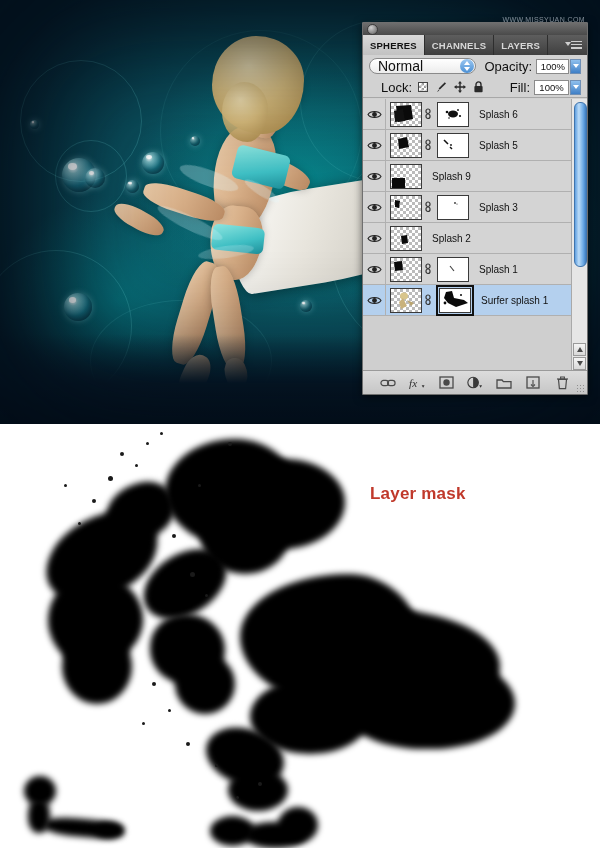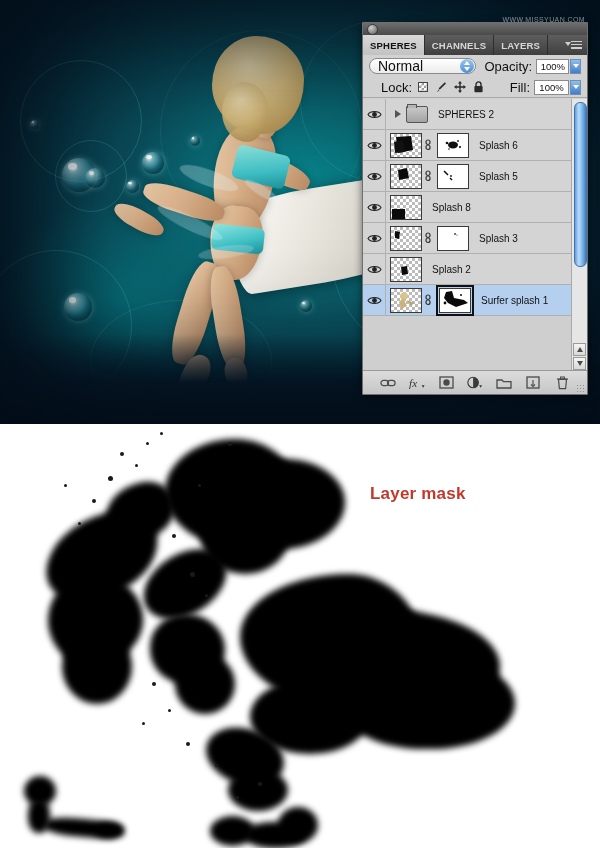--- a/index.html
+++ b/index.html
@@ -237,33 +237,20 @@
     </div>
     <div class="lbl" style="margin-left:auto">Fill:</div>
     <div class="numfield">100%</div>
     <div class="numbtn">
         <div class="ar"></div>
       </div>
   </div>
 
   <div id="layerlist">
 
-    <div class="lrow">
-      <div class="eye">
-        <svg width="15" height="11" viewBox="0 0 15 11">
-          <path d="M1 5.5 C3.5 1.5 11.5 1.5 14 5.5 C11.5 9.5 3.5 9.5 1 5.5 Z" fill="none" stroke="#222" stroke-width="1.1"></path>
-          <circle cx="7.5" cy="5.5" r="2.4" fill="#222"></circle>
-        </svg>
-      </div>
-      <div class="grp-tri">
-          <i></i>
-        </div>
-      <div class="folder"></div>
-      <div class="lname">SPHERES 2</div>
-    </div>
 
     <div class="lrow">
       <div class="eye">
         <svg width="15" height="11" viewBox="0 0 15 11">
           <path d="M1 5.5 C3.5 1.5 11.5 1.5 14 5.5 C11.5 9.5 3.5 9.5 1 5.5 Z" fill="none" stroke="#222" stroke-width="1.1"></path>
           <circle cx="7.5" cy="5.5" r="2.4" fill="#222"></circle>
           </svg>
       </div>
       <div class="thumb">
         <svg width="30" height="23" viewBox="0 0 30 23">
@@ -322,21 +309,21 @@
         <svg width="15" height="11" viewBox="0 0 15 11">
           <path d="M1 5.5 C3.5 1.5 11.5 1.5 14 5.5 C11.5 9.5 3.5 9.5 1 5.5 Z" fill="none" stroke="#222" stroke-width="1.1"></path>
           <circle cx="7.5" cy="5.5" r="2.4" fill="#222"></circle>
           </svg>
       </div>
       <div class="thumb">
         <svg width="30" height="23" viewBox="0 0 30 23">
             <rect x="1" y="13" width="13" height="10" fill="#0a0a0a"></rect>
           </svg>
       </div>
-      <div class="lname">Splash 8</div>
+      <div class="lname">Splash 9</div>
     </div>
 
     <div class="lrow">
       <div class="eye">
         <svg width="15" height="11" viewBox="0 0 15 11">
           <path d="M1 5.5 C3.5 1.5 11.5 1.5 14 5.5 C11.5 9.5 3.5 9.5 1 5.5 Z" fill="none" stroke="#222" stroke-width="1.1"></path>
           <circle cx="7.5" cy="5.5" r="2.4" fill="#222"></circle>
           </svg>
       </div>
       <div class="thumb">
@@ -367,20 +354,45 @@
           </svg>
       </div>
       <div class="thumb">
         <svg width="30" height="23" viewBox="0 0 30 23">
             <path d="M10 9 L16 8 L17 16 L11 17 Z" fill="#0a0a0a"></path>
           </svg>
       </div>
       <div class="lname">Splash 2</div>
     </div>
 
+    <div class="lrow">
+      <div class="eye">
+        <svg width="15" height="11" viewBox="0 0 15 11">
+          <path d="M1 5.5 C3.5 1.5 11.5 1.5 14 5.5 C11.5 9.5 3.5 9.5 1 5.5 Z" fill="none" stroke="#222" stroke-width="1.1"></path>
+          <circle cx="7.5" cy="5.5" r="2.4" fill="#222"></circle>
+          </svg>
+      </div>
+      <div class="thumb">
+        <svg width="30" height="23" viewBox="0 0 30 23">
+            <path d="M3 4 L11 3 L12 12 L4 13 Z" fill="#0a0a0a"></path>
+          </svg>
+      </div>
+      <div class="chain">
+        <svg width="8" height="12" viewBox="0 0 8 12">
+            <rect x="2" y="1" width="4" height="4.5" rx="2" fill="none" stroke="#333" stroke-width="1.2"></rect>
+            <rect x="2" y="6" width="4" height="4.5" rx="2" fill="none" stroke="#333" stroke-width="1.2"></rect>
+          </svg>
+      </div>
+      <div class="thumb white">
+        <svg width="30" height="23" viewBox="0 0 30 23">
+            <path d="M12 8 L16 13" stroke="#444" stroke-width="1.2"></path>
+          </svg>
+      </div>
+      <div class="lname">Splash 1</div>
+    </div>
 
     <div class="lrow sel">
       <div class="eye">
         <svg width="15" height="11" viewBox="0 0 15 11">
           <path d="M1 5.5 C3.5 1.5 11.5 1.5 14 5.5 C11.5 9.5 3.5 9.5 1 5.5 Z" fill="none" stroke="#222" stroke-width="1.1"></path>
           <circle cx="7.5" cy="5.5" r="2.4" fill="#222"></circle>
           </svg>
       </div>
       <div class="thumb">
         <svg width="30" height="23" viewBox="0 0 30 23">

